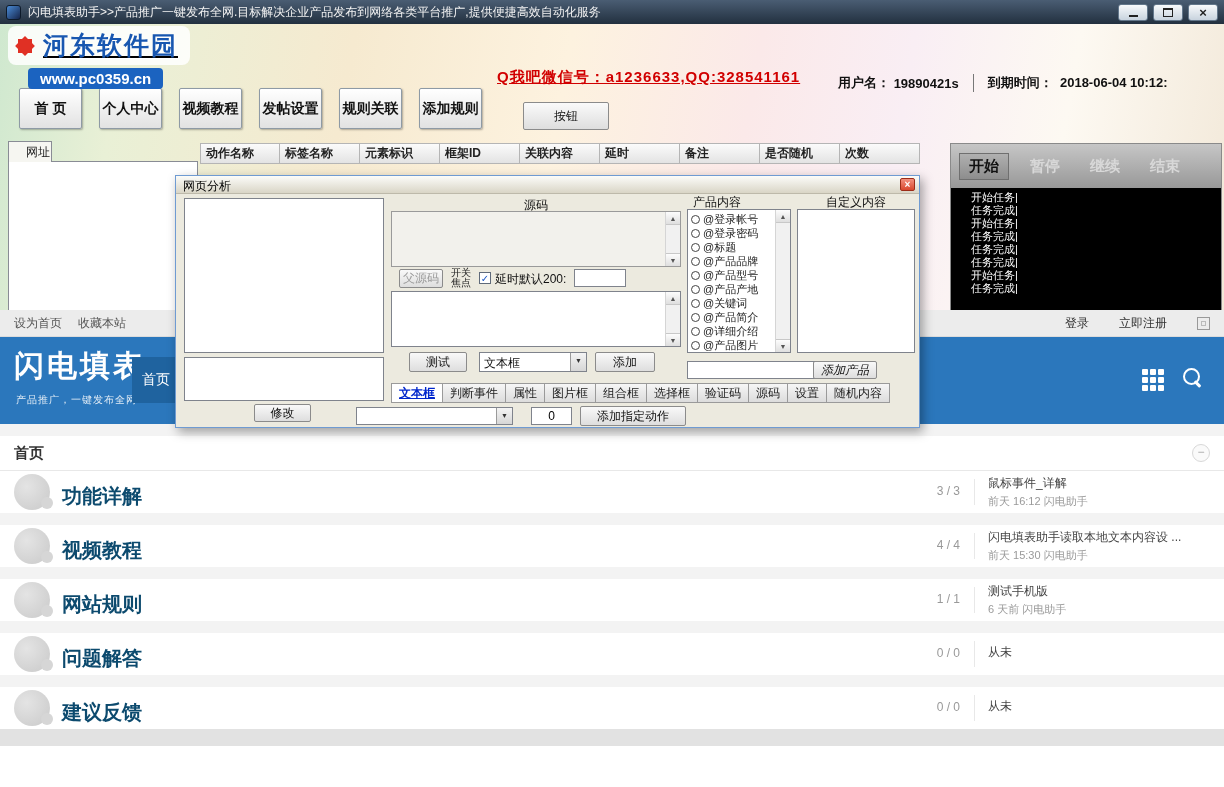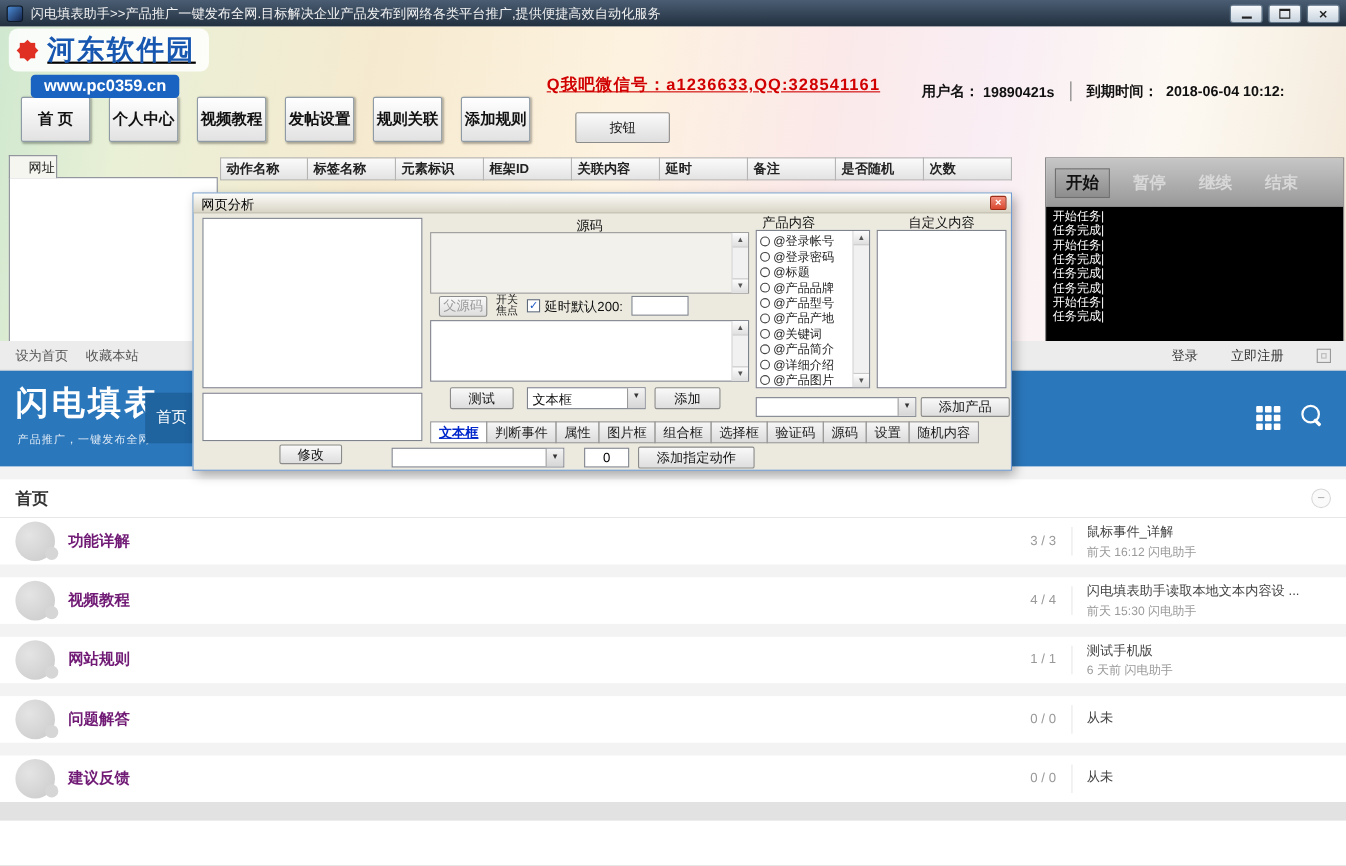--- a/index.html
+++ b/index.html
@@ -51,21 +51,21 @@
 .grid-col { width:80px; background:linear-gradient(#fbfbfb,#e3e3e3); border:1px solid #b5b5b5; border-left:none;
   font-size:12px; color:#222; line-height:19px; padding-left:5px; overflow:hidden; white-space:nowrap; cursor:pointer;font-weight:bold; }
 .grid-col:first-child { border-left:1px solid #b5b5b5; }
 
 
 .task-panel { position:absolute; left:950px; top:119px; width:272px; height:171px; border:1px solid #8a8a8a; }
 .task-btns { height:44px; background:linear-gradient(#c6c6c6,#989898); display:flex; align-items:center; padding-left:8px; gap:12px; }
 .task-btn { font-size:15px; font-weight:bold; padding:3px 9px; cursor:pointer; white-space:nowrap; }
 .task-btn.start { color:#111; background:linear-gradient(#b0b0b0,#8d8d8d); border:1px solid #6f6f6f; }
 .task-btn.disabled { color:#d8d8d8; }
-.task-log { height:125px; background:#000; color:#fff; font-size:11px; line-height:13px; padding:3px 6px; overflow:hidden; }
+.task-log { height:125px; background:#000; color:#fff; font-size:11px; line-height:13px; padding:3px 20px; overflow:hidden; }
 
 
 .browse-btn { position:absolute; left:921px; top:291px; width:42px; height:19px; background:#fff; border:1px solid #6e6e6e; font-size:12px; text-align:center; line-height:17px; cursor:pointer; }
 .mobile-check { position:absolute; left:969px; top:292px; display:flex; align-items:center; gap:5px; font-size:12px; color:#111; cursor:pointer; }
 .checkbox { width:13px; height:13px; background:#fff; border:1px solid #6e6e6e; flex:none; }
 
 
 .webpage { position:absolute; top:310px; left:0; width:1224px; height:477px; background:#fff; z-index:1; overflow:hidden; }
 .wp-topbar { height:27px; background:#ececec; border-bottom:1px solid #dcdcdc; display:flex; align-items:center; font-size:12px; color:#555; padding:0 14px; }
 .wp-topbar .link { margin-right:16px; cursor:pointer; }
@@ -95,21 +95,21 @@
 
 .wp-section-gap { height:12px; background:#f3f3f3; }
 .wp-section-head { height:35px; display:flex; align-items:center; padding:0 14px; border-bottom:1px solid #e8e8e8; background:#fff; }
 .wp-section-title { font-size:15px; font-weight:bold; color:#333; }
 .collapse-btn { margin-left:auto; width:18px; height:18px; border:1px solid #d8d8d8; border-radius:50%; color:#aaa; font-size:12px; line-height:15px; text-align:center; background:#fafafa; cursor:pointer; }
 
 .forum-row { height:42px; position:relative; background:#fff; }
 .forum-sep { height:12px; background:#f3f3f3; }
 .avatar { position:absolute; left:14px; top:3px; width:36px; height:36px; border-radius:50%; background:radial-gradient(circle at 35% 35%,#e4e4e4,#c9c9c9); }
 .avatar::after { content:""; position:absolute; right:-3px; bottom:1px; width:12px; height:12px; border-radius:50%; background:#d6d6d6; }
-.forum-name { position:absolute; left:62px; top:12px; font-size:14px; font-weight:bold; color:#701a75; cursor:pointer; }
+.forum-name { position:absolute; left:62px; top:12px; font-size:20px; font-weight:bold; color:#0c4a6e; cursor:pointer; }
 .forum-count { position:absolute; left:912px; top:13px; width:48px; text-align:right; font-size:12px; color:#999; }
 .forum-divider { position:absolute; left:974px; top:8px; height:26px; border-left:1px solid #e8e8e8; }
 .forum-last { position:absolute; left:988px; top:4px; width:240px; height:34px; display:flex; flex-direction:column; justify-content:center; }
 .forum-last .t { font-size:12px; color:#444; cursor:pointer; white-space:nowrap; overflow:hidden; }
 .forum-last .m { font-size:11px; color:#9a9a9a; margin-top:3px; white-space:nowrap; }
 .wp-footer { height:17px; background:#e2e2e2; }
 
 
 .dialog { position:absolute; left:175px; top:175px; width:745px; height:253px; background:#eceadf; border:1px solid #6f9bd2;
   box-shadow:3px 4px 10px rgba(0,0,0,.35); z-index:100; }
@@ -425,21 +425,21 @@
         <span class="vs-down">▼</span>
       </span>
     </div>
 
     <div class="dlg-label" style="left:621px; top:18px; width:118px; text-align:center;">自定义内容</div>
     <div class="box-white" style="left:621px; top:33px; width:118px; height:144px;"></div>
 
     <div class="combo" style="left:511px; top:185px; width:146px; height:18px;">
       <span class="arrow"><span>▼</span></span>
     </div>
-    <div class="dlg-btn" style="left:661px; top:185px; width:81px; height:18px; line-height:16px;">添加产品</div>
+    <div class="dlg-btn" style="left:637px; top:185px; width:64px; height:18px; line-height:16px;font-style:italic;">添加产品</div>
 
     <div class="dlg-tabs">
       <span class="dlg-tab active">文本框</span>
       <span class="dlg-tab">判断事件</span>
       <span class="dlg-tab">属性</span>
       <span class="dlg-tab">图片框</span>
       <span class="dlg-tab">组合框</span>
       <span class="dlg-tab">选择框</span>
       <span class="dlg-tab">验证码</span>
       <span class="dlg-tab">源码</span>

